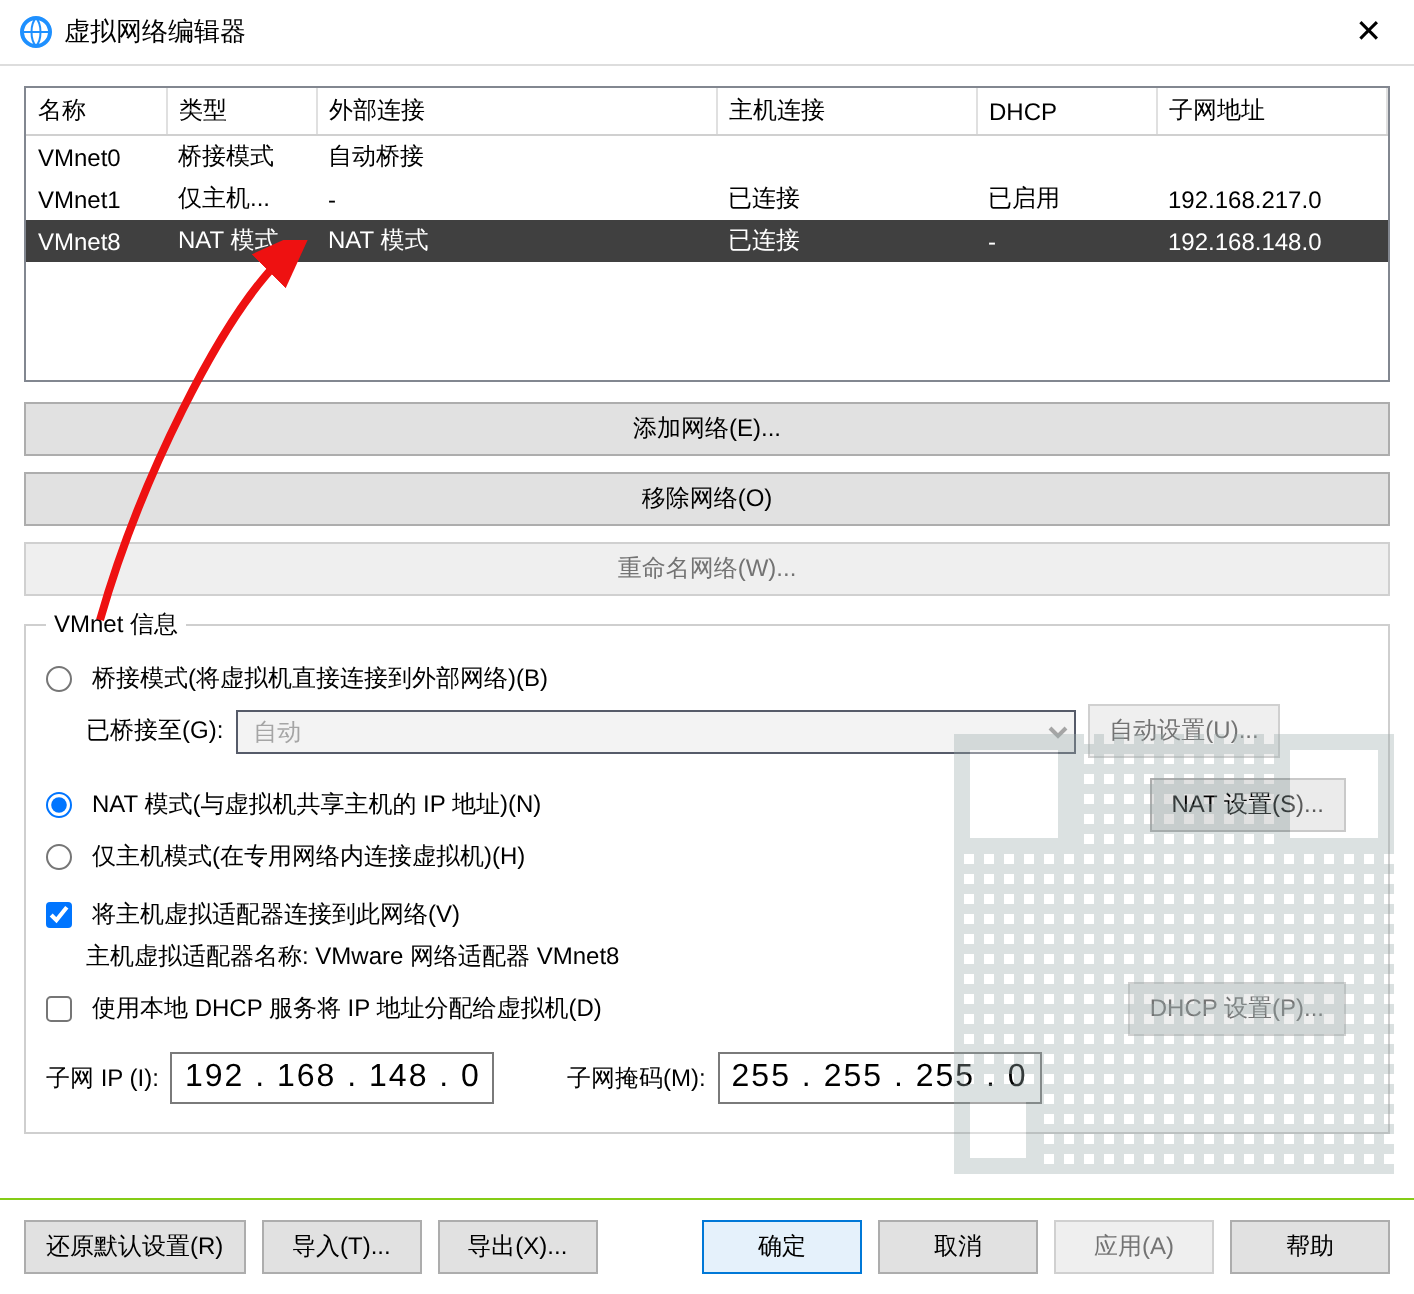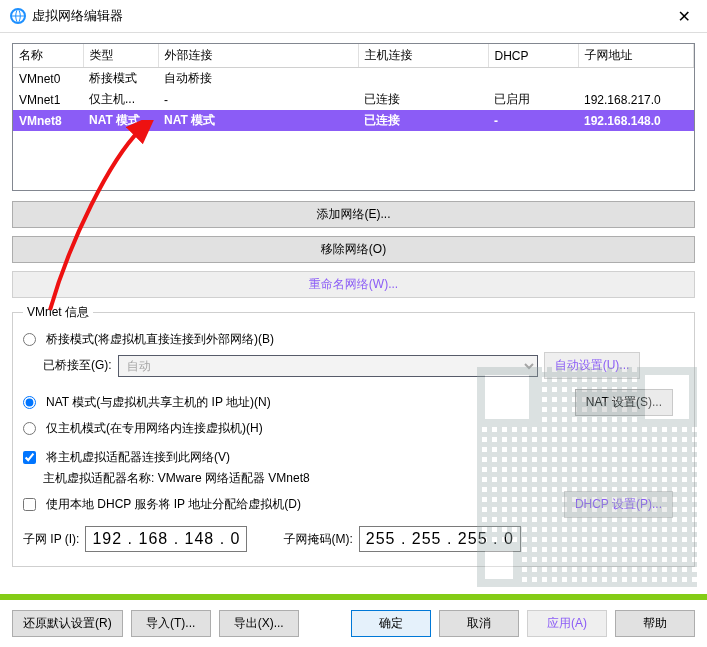--- a/index.html
+++ b/index.html
@@ -45,42 +45,41 @@
     border-right: 1px solid #e0e0e0;
     padding: 3px 6px;
     font-size: 12px;
   }
   td {
     padding: 2px 6px;
     font-size: 12px;
     white-space: nowrap;
   }
   tr.sel td {
-    background: #8b5cf6;
+    background: #404040;
     color: #fff;
-    font-weight: bold;
   }
   .row-btns {
     display: flex;
     justify-content: flex-end;
     gap: 8px;
     margin: 10px 0 6px 0;
     flex-direction: column;
   }
   button, .btn {
     font-family: inherit;
     font-size: 12px;
     background: #e1e1e1;
     border: 1px solid #adadad;
     padding: 4px 10px;
     cursor: pointer;
     min-width: 80px;
   }
   button:disabled, .btn.disabled {
-    color: #8b5cf6;
+    color: #737373;
     background: #efefef;
     border-color: #d0d0d0;
     cursor: default;
   }
   button.primary {
     background: #e5f1fb;
     border-color: #0078d7;
   }
   fieldset {
     border: 1px solid #cfcfcf;
@@ -112,21 +111,21 @@
     background: #fff;
     min-width: 120px;
     text-align: center;
     letter-spacing: 1px;
   }
   .dialog-btns {
     display: flex;
     justify-content: flex-end;
     align-items: center;
     gap: 8px;
-    border-top: 6px solid #84cc16;
+    border-top: 1px solid #84cc16;
     padding: 10px 12px;
     position: absolute;
     bottom: 0; left: 0; right: 0;
     background: #fff;
   }
   .dialog-btns .left { margin-right: auto; display:flex; gap:8px;}
   .arrow-svg {
     position: absolute;
     top: 120px;
     left: 40px;

